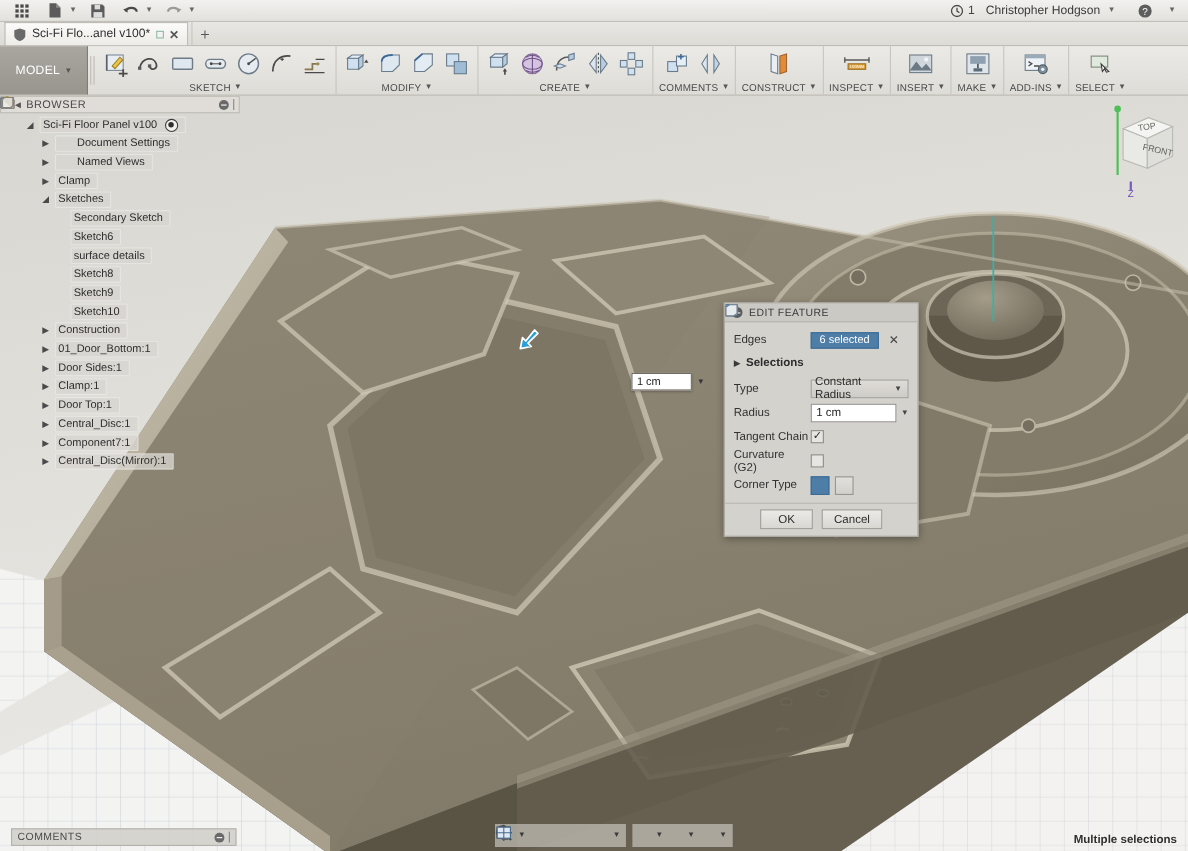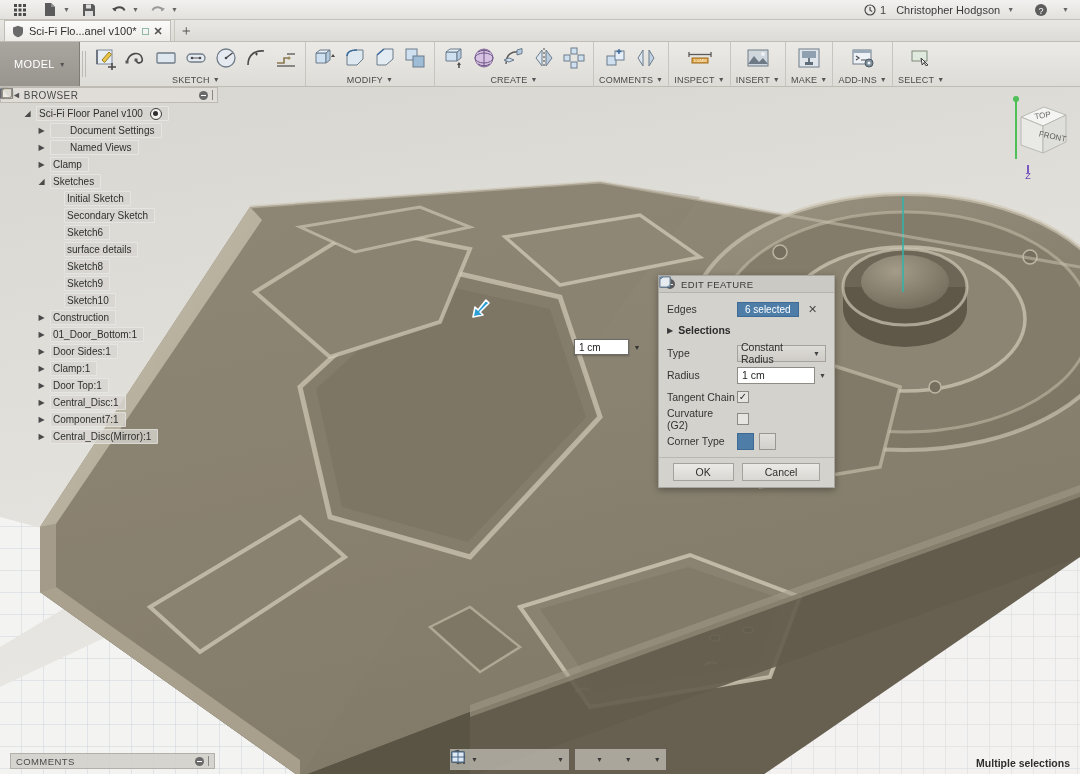--- a/index.html
+++ b/index.html
@@ -190,21 +190,21 @@
     width: 17px; height: 17px; border: 1px solid #9a9791; margin-right: 5px;
     display: flex; align-items: center; justify-content: center;
     background: linear-gradient(#e2e0dc,#d2d0cb);
   }
   .ctbtn.active { background: #4e7ea8; border-color: #3c6a92; }
   .dlg-foot {
     border-top: 1px solid #bab7b2; padding: 5px 8px 6px 8px;
     display: flex; justify-content: center; gap: 8px;
   }
   .dbtn {
-    min-width: 48px; height: 18px; padding: 0 22px;
+    min-width: 48px; height: 18px; padding: 0 10px;
     background: linear-gradient(#eceae6,#d9d7d2);
     border: 1px solid #a5a29d; font-size: 10.5px; color: #2e2e2e;
     display: flex; align-items: center; justify-content: center;
   }
 
   
   .dimbox {
     position: absolute; left: 574px; top: 252px; z-index: 35;
     display: flex; align-items: center; gap: 2px;
   }
@@ -503,20 +503,34 @@
             <path d="M15 4 L20 12 L15 20z" fill="#c2d4e4" stroke="#6a7c8c"></path>
           </svg>
         </div>
       </div>
       <div class="panel-label">
         <span>COMMENTS</span>
           <span class="caret9">▼</span>
       </div>
     </div>
 
+    <div class="panel">
+      <div class="panel-icons">
+        <div class="ic">
+          <svg width="24" height="24" viewBox="0 0 24 24">
+            <path d="M5 3 L11 5 L11 21 L5 19z" fill="#e8eef4" stroke="#6a7c8c"></path>
+            <path d="M13 5 L19 3 L19 19 L13 21z" fill="#e08a3c" stroke="#a3642a"></path>
+          </svg>
+        </div>
+      </div>
+      <div class="panel-label">
+        <span>CONSTRUCT</span>
+          <span class="caret9">▼</span>
+      </div>
+    </div>
 
     <div class="panel">
       <div class="panel-icons">
         <div class="ic wide">
           <svg width="26" height="24" viewBox="0 0 26 24">
             <path d="M2 6 v5 M24 6 v5" stroke="#5a5a5a" stroke-width="1.3"></path>
             <path d="M2 8.5 h22" stroke="#5a5a5a" stroke-width="1.3"></path>
             <rect x="5" y="12" width="16" height="5" fill="#e0a23c" stroke="#9e6f22"></rect>
             <text x="13" y="16.2" font-size="4" fill="#fff" text-anchor="middle" font-family="Liberation Sans, sans-serif">100MM</text>
           </svg>
@@ -803,35 +817,20 @@
                 <svg class="nicon" viewBox="0 0 15 14">
                   <path d="M1.5 3h4l1.2 1.5h6.8V12H1.5z" fill="#e6e3d9" stroke="#8a867a"></path>
                 </svg>
                 <span class="row-label">Sketches</span>
               </span>
             </div>
             <div class="row" style="padding-left: 50px;">
               <span class="tri"></span>
               <span class="row-inner">
                 <svg class="bulb" viewBox="0 0 14 14">
-                  <circle cx="7" cy="5.6" r="4" fill="#f2d23c" stroke="#b39a1e"></circle>
-                  <rect x="5" y="9.4" width="4" height="2.6" fill="#b8b2a4"></rect>
-                </svg>
-                <svg class="nicon" viewBox="0 0 15 14">
-                  <rect x="1.5" y="2" width="11.5" height="10" fill="#e9edf2" stroke="#7b8794"></rect>
-                  <path d="M1.5 2 v10" stroke="#4a5460" stroke-width="1.4"></path>
-                  <path d="M4.5 9.5 L9.5 3.5 l2 2 L6.5 11.5z" fill="#e9c54a" stroke="#9a7f22"></path>
-                </svg>
-                <span class="row-label">Initial Sketch</span>
-              </span>
-            </div>
-            <div class="row" style="padding-left: 50px;">
-              <span class="tri"></span>
-              <span class="row-inner">
-                <svg class="bulb" viewBox="0 0 14 14">
                   <circle cx="7" cy="5.6" r="4" fill="#dcdbd6" stroke="#a3a099"></circle>
                   <rect x="5" y="9.4" width="4" height="2.6" fill="#c3c0b9"></rect>
                 </svg>
                 <svg class="nicon" viewBox="0 0 15 14">
                   <rect x="1.5" y="2" width="11.5" height="10" fill="#e9edf2" stroke="#7b8794"></rect>
                   <path d="M1.5 2 v10" stroke="#4a5460" stroke-width="1.4"></path>
                   <path d="M4.5 9.5 L9.5 3.5 l2 2 L6.5 11.5z" fill="#e9c54a" stroke="#9a7f22"></path>
                 </svg>
                 <span class="row-label">Secondary Sketch</span>
               </span>

